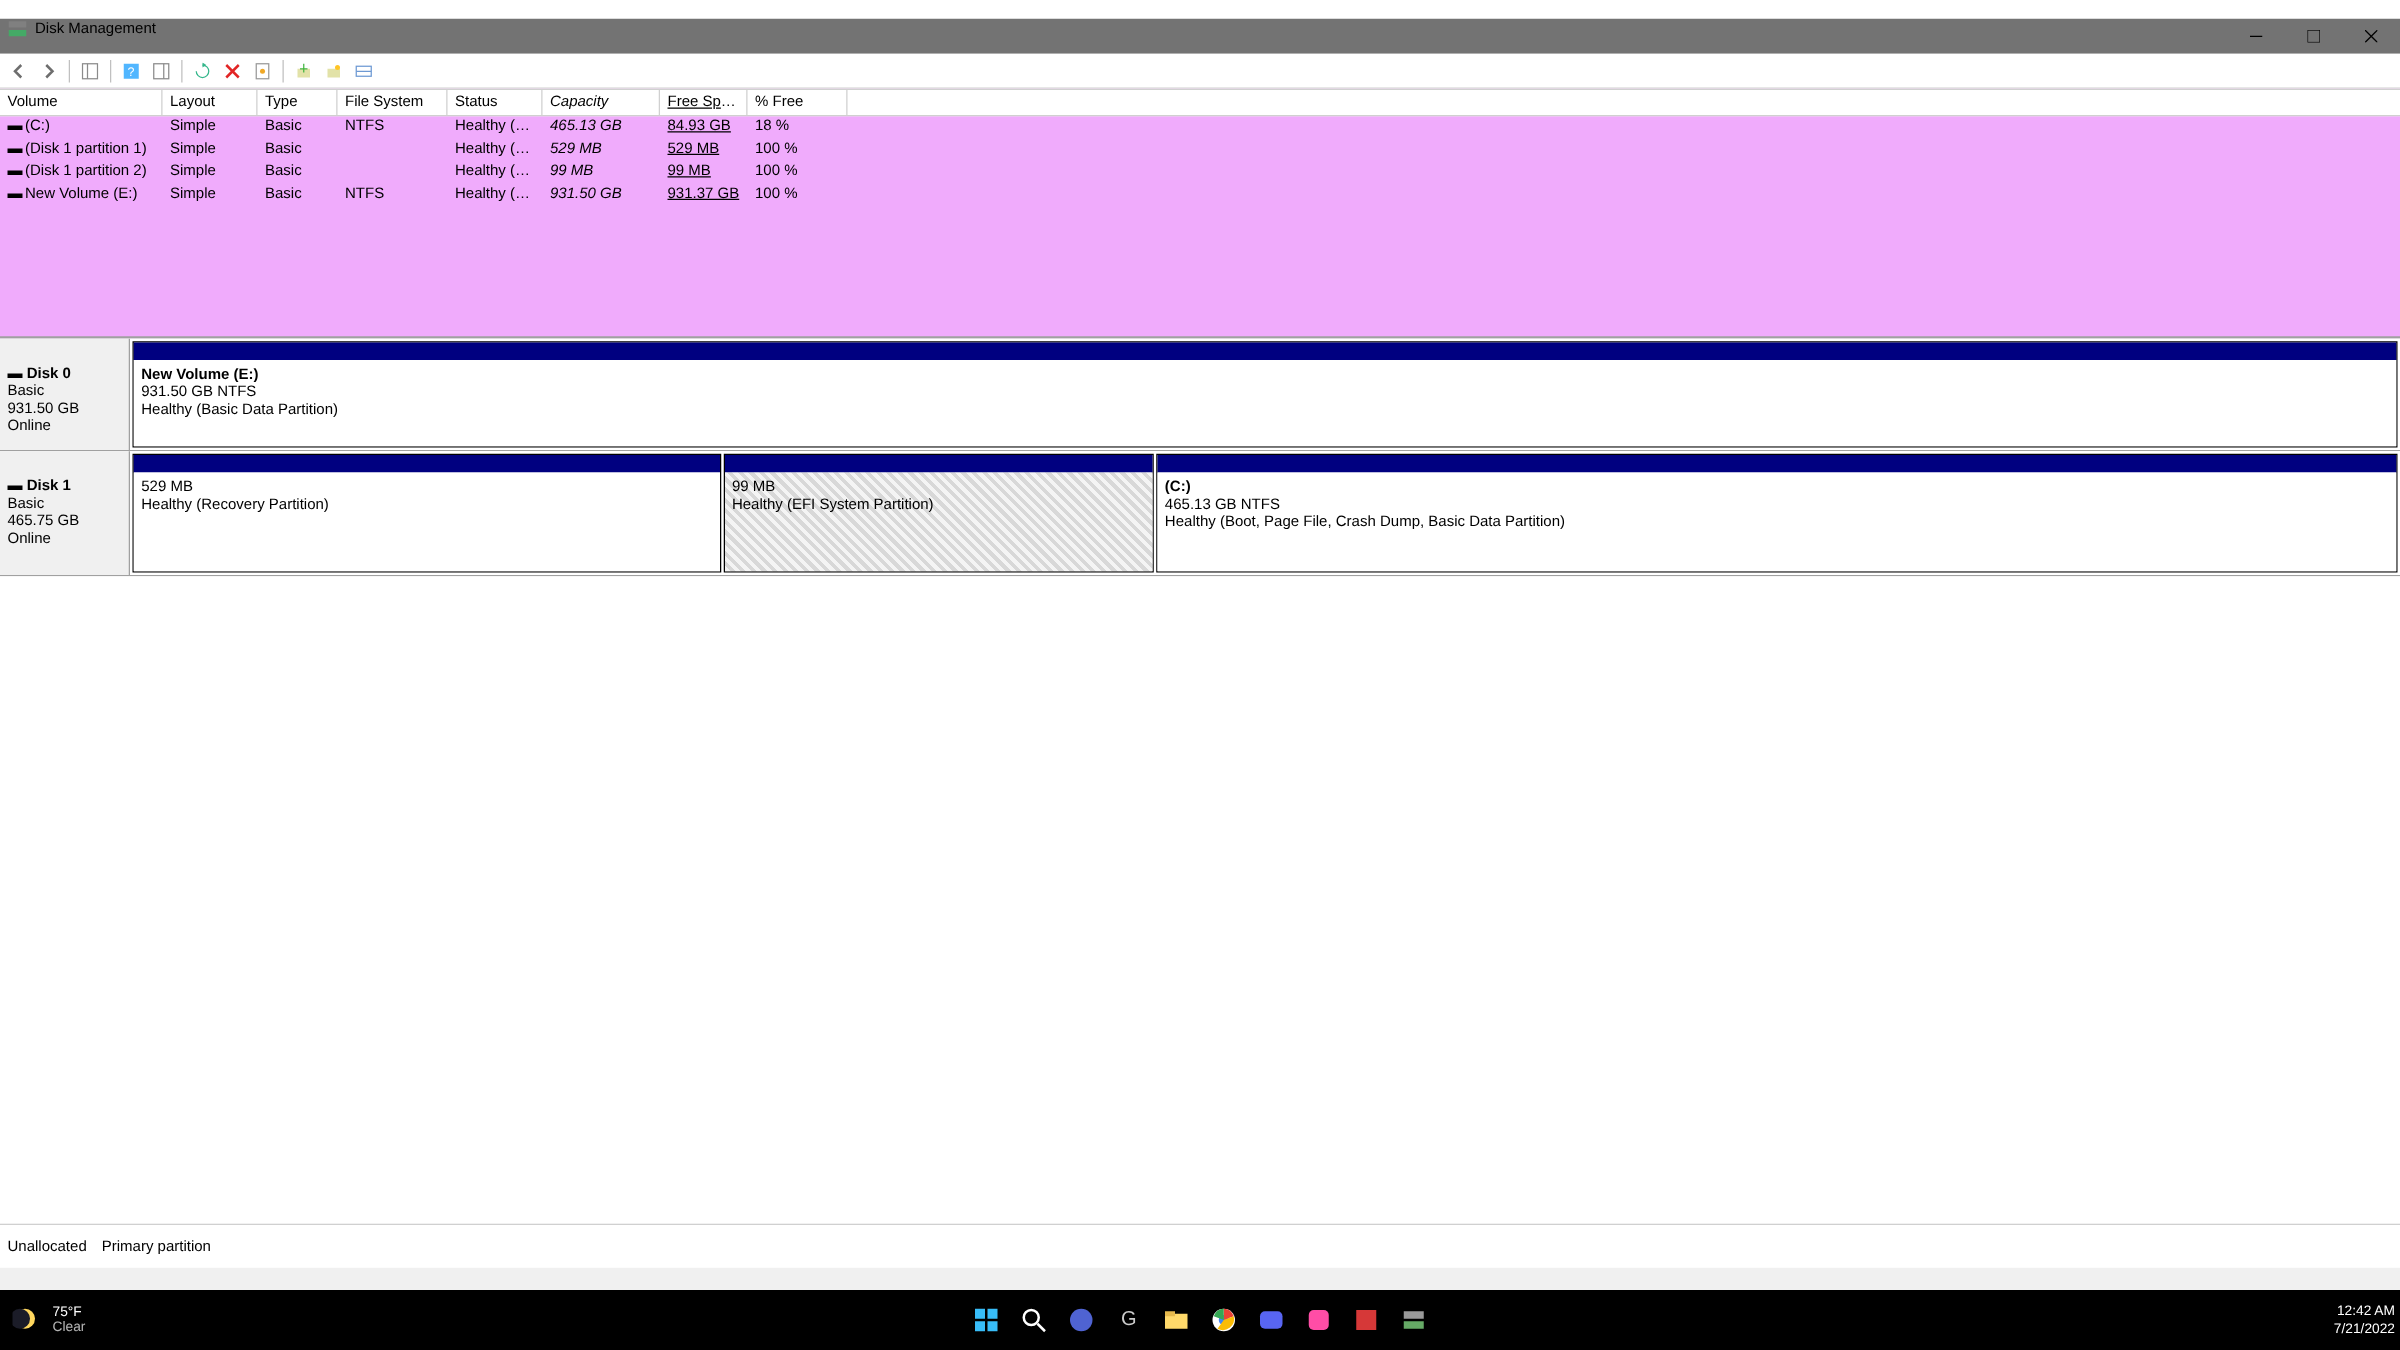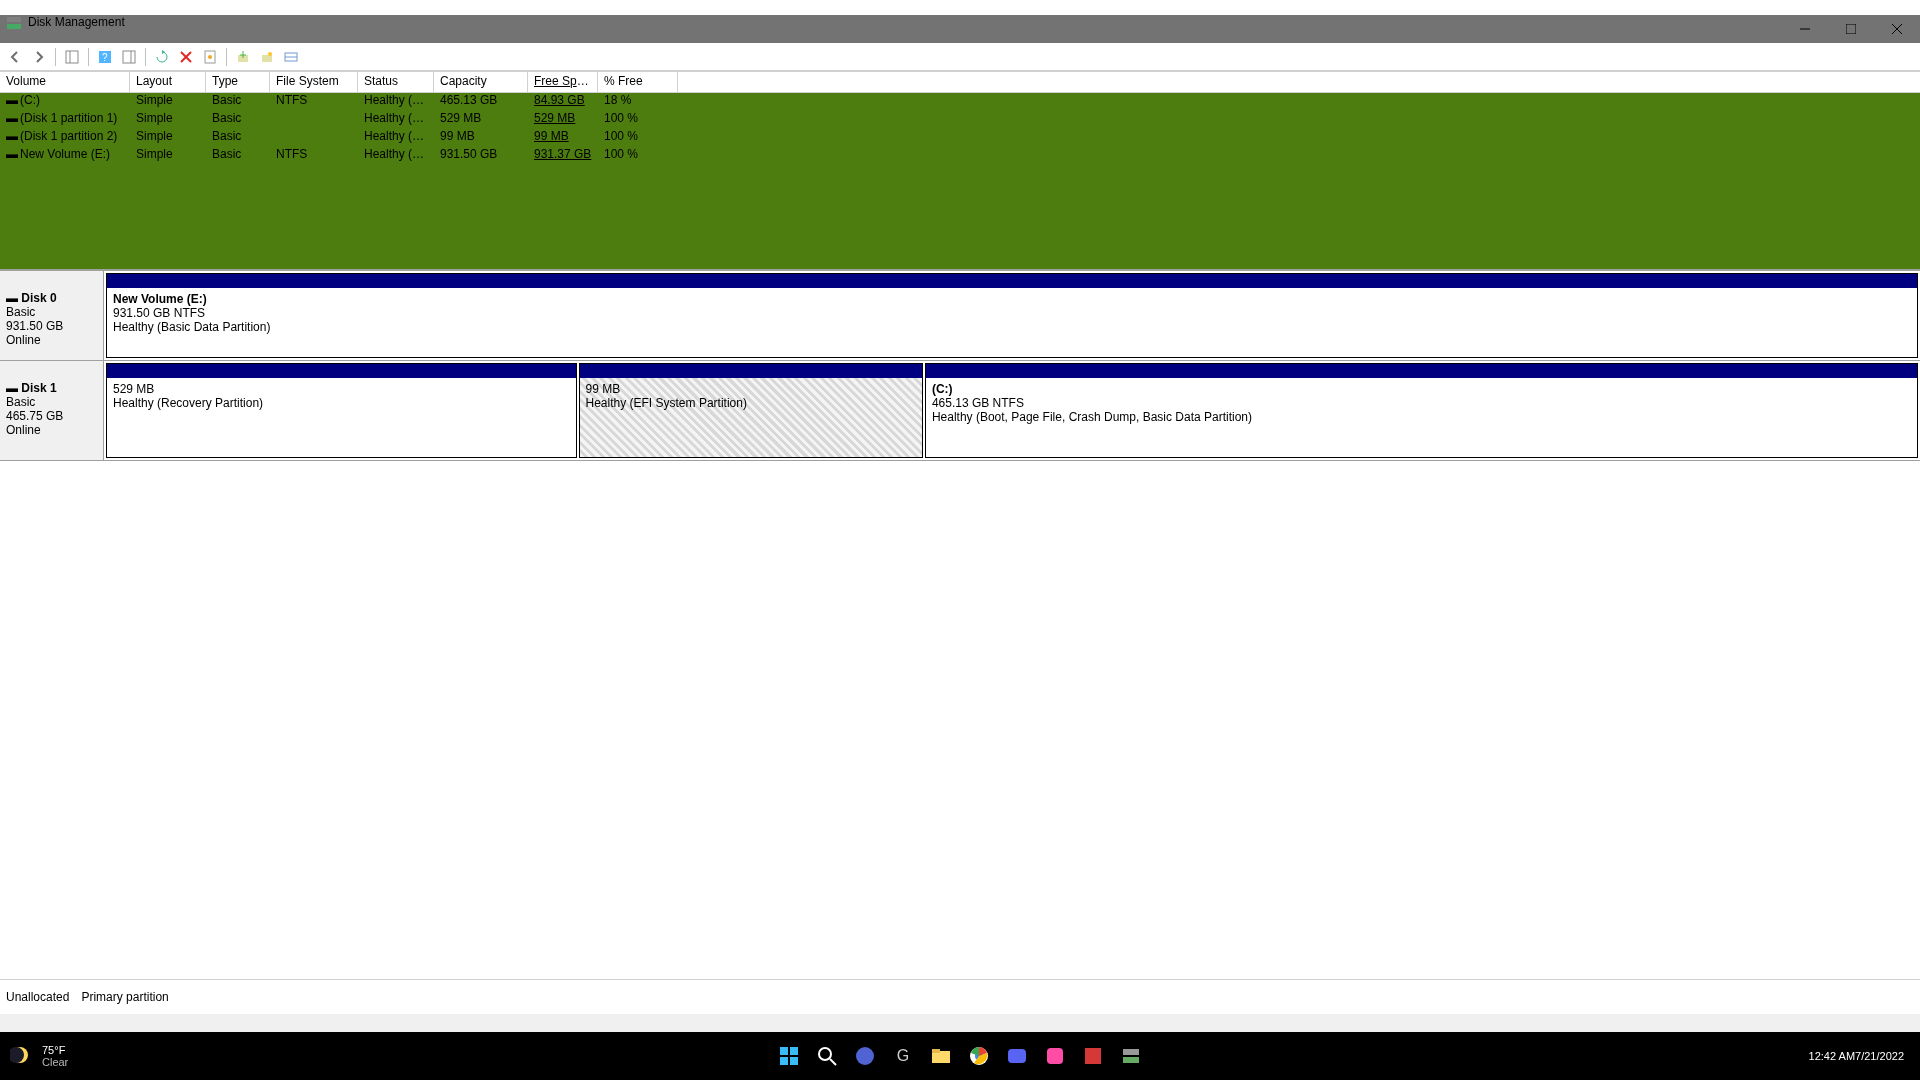--- a/index.html
+++ b/index.html
@@ -9,42 +9,42 @@
 .titlebar .app-icon { width: 16px; height: 16px; margin-right: 6px; display:inline-block; }
 .title-text { font-size: 12px; flex: 1; }
 .win-controls { display:flex; }
 .win-btn { width:46px; height:28px; display:flex; align-items:center; justify-content:center; }
 .menubar { height: 20px; display:flex; align-items:center; padding-left:6px; border-bottom:1px solid #d0d0d0; background:#fff;}
 .menubar span { font-size:12px; padding:0 8px; }
 .menubar span u { text-decoration: underline; }
 .toolbar { height: 28px; display:flex; align-items:center; padding-left:4px; border-bottom:1px solid #d0d0d0; background:#fff; gap:2px; }
 .toolbar .tb-btn { width:22px; height:22px; display:flex; align-items:center; justify-content:center; opacity:.85; }
 .toolbar .sep { width:1px; height:18px; background:#c0c0c0; margin:0 3px;}
-.volume-list { height: 200px; border-bottom: 2px solid #a0a0a0; background:#4d7c0f; }
+.volume-list { height: 200px; border-bottom: 2px solid #a0a0a0; background:#f0abfc; }
 .table-head { display:flex; height:22px; border-top:1px solid #d0d0d0; border-bottom:1px solid #d0d0d0; background:#fff;}
 .th { font-size:12px; padding:2px 6px; border-right:1px solid #d0d0d0; overflow:hidden; white-space:nowrap; text-overflow:ellipsis;}
 .table-body .tr { display:flex; height:18px; font-size:12px; }
 .table-body .td { padding:0 6px; overflow:hidden; white-space:nowrap; text-overflow:ellipsis;}
 .vol-icon { display:inline-block; width:10px; margin-right:4px; }
 .graphical { flex:1; background:#f0f0f0; display:flex; flex-direction:column; }
 .disk-row { display:flex; border-bottom:1px solid #a0a0a0; background:#fff;}
 .disk-info { width:104px; min-width:104px; padding:20px 6px; font-size:12px; background:#f0f0f0; border-right:1px solid #a0a0a0; }
 .disk-info .dn { font-weight:bold; }
 .disk-blocks { flex:1; display:flex; padding:2px; gap:2px; background:#fff; }
 .part { border:1px solid #000; display:flex; flex-direction:column; }
 .part .bar { height:14px; background:#000080; }
 .part .body { padding:4px 6px; font-size:12px; flex:1; background:#fff;}
 .part .body.hatched { background: repeating-linear-gradient(45deg, #f4f4f4 0 3px, #d8d8d8 3px 6px);}
 .taskbar { position:fixed; bottom:0; left:0; width:1920px; height:48px; background:#000000; display:flex; align-items:center; color:#fff; font-size:11px; }
 .taskbar .left { display:flex; align-items:center; padding-left:10px; gap:8px; }
 .taskbar .center { position:absolute; left:50%; transform:translateX(-50%); display:flex; gap:6px; }
 .taskbar .center .ticon { width:32px; height:32px; border-radius:4px; display:flex; align-items:center; justify-content:center; }
-.taskbar .right { position:absolute; right:16px; display:flex; flex-direction:row; align-items:flex-end; line-height:14px; }
+.taskbar .right { position:absolute; right:4px; display:flex; flex-direction:column; align-items:flex-end; line-height:14px; }
 svg { pointer-events:none; }
-.c0 { width:130px;} .c1{width:76px;} .c2{width:64px;} .c3{width:88px;} .c4{width:76px;} .c5{width:94px;} .c6{width:70px;text-decoration:underline;} .c7{width:80px;}
+.c0 { width:130px;} .c1{width:76px;} .c2{width:64px;} .c3{width:88px;} .c4{width:76px;} .c5{width:94px;font-style:italic;} .c6{width:70px;text-decoration:underline;} .c7{width:80px;}
 .legend-row{height:20px; background:#fff; border-top:1px solid #d0d0d0; font-size:12px; padding:17px 6px; display:flex; align-items:center; gap:12px;}
 .bottom-spacer{flex:1; background:#fff;}
 </style>
 </head>
 <body>
 
 <div class="window">
 
   <div class="titlebar">
     <span class="app-icon">

